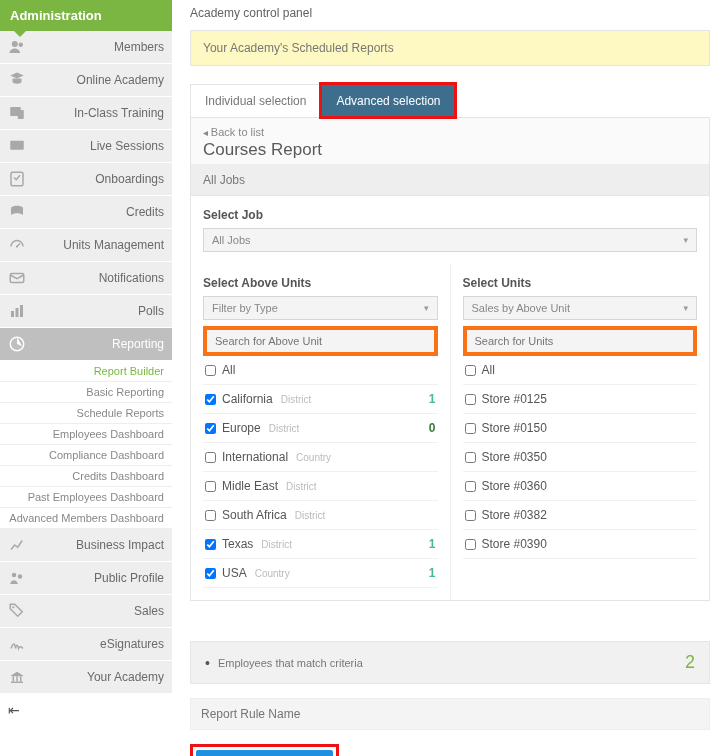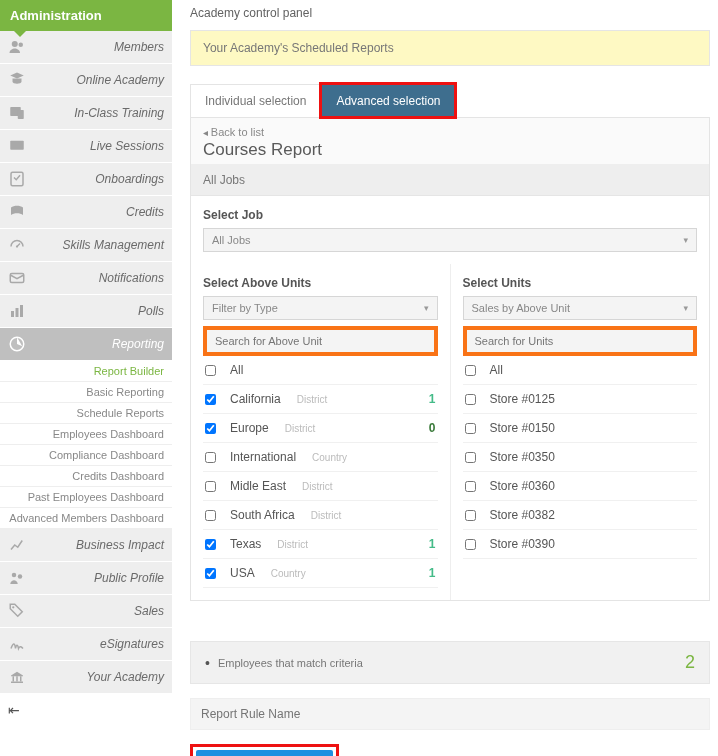--- a/index.html
+++ b/index.html
@@ -30,21 +30,20 @@
     border: 6px solid transparent;
     border-top-color: #7bb642;
     border-bottom: none;
   }
   .nav-item {
     display: flex; align-items: center;
     background: #eeeeee;
     border-bottom: 1px solid #fff;
     padding: 7px 8px;
     color: #6a6a6a;
-    font-style: italic;
   }
   .nav-item .icon { width: 22px; color: #a9a9a9; }
   .nav-item .label { flex: 1; text-align: right; font-size: 12px; }
   .nav-item.active { background: #bfbfbf; color: #fff; }
   .nav-item.active .icon { color: #fff; }
   .sub-item {
     text-align: right;
     padding: 4px 8px;
     font-size: 11px;
     color: #888;
@@ -90,21 +89,21 @@
 
   .cols { display: flex; }
   .col { flex: 1; padding: 12px; }
   .col + .col { border-left: 1px solid #eee; }
   .searchbox {
     width: 100%; border: 4px solid #f97316; background: #f4f4f4;
     padding: 5px 8px; font-size: 11px; color: #999; border-radius: 0;
     margin-top: 6px;
   }
   .check-row {
-    display: flex; align-items: center; gap: 14px;
+    display: flex; align-items: center; gap: 6px;
     padding: 7px 2px; border-bottom: 1px solid #f0f0f0;
     font-size: 12px; color: #555;
   }
   .check-row input[type=checkbox] { width: 11px; height: 11px; }
   .unit-type { font-size: 10px; color: #bbb; margin-left: 2px; }
   .count { margin-left: auto; color: #4b8; font-weight: 600; }
   .count.zero { color: #3a7a3a; }
 
   .match-bar {
     margin-top: 40px;
@@ -185,21 +184,21 @@
             <path d="M4 10c4-2 12-2 16 0"></path>
           </svg></span>
       <span class="label">Credits</span>
     </div>
     <div class="nav-item">
       <span class="icon"><svg class="icn" viewBox="0 0 24 24">
             <path d="M4 14a8 8 0 0116 0" fill="none" stroke="currentColor" stroke-width="2"></path>
             <circle cx="12" cy="14" r="1.5"></circle>
             <path d="M12 14l4-4" stroke="currentColor" stroke-width="2"></path>
           </svg></span>
-      <span class="label">Skills Management</span>
+      <span class="label">Units Management</span>
     </div>
     <div class="nav-item">
       <span class="icon"><svg class="icn" viewBox="0 0 24 24">
             <rect x="3" y="6" width="18" height="12" rx="2" fill="none" stroke="currentColor" stroke-width="2"></rect>
             <path d="M3 8l9 5 9-5" fill="none" stroke="currentColor" stroke-width="2"></path>
           </svg></span>
       <span class="label">Notifications</span>
     </div>
     <div class="nav-item">
       <span class="icon"><svg class="icn" viewBox="0 0 24 24">

